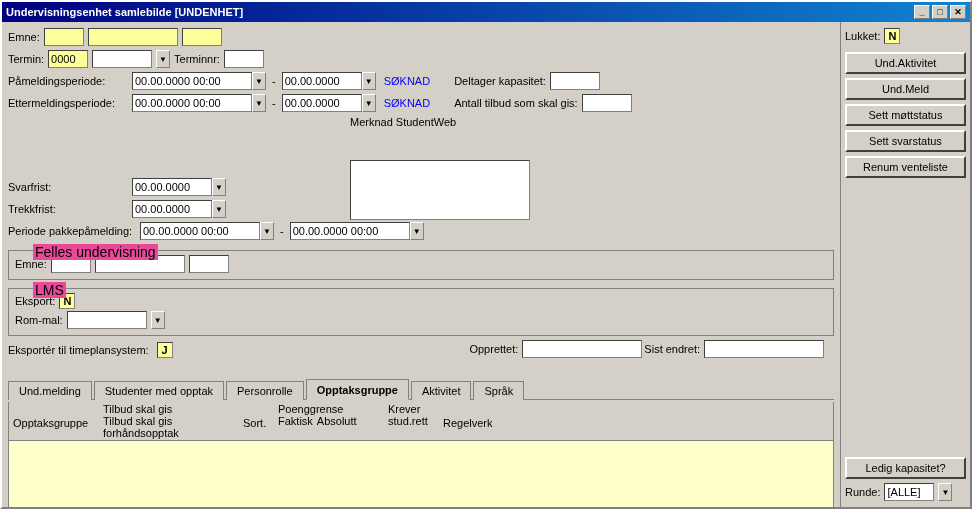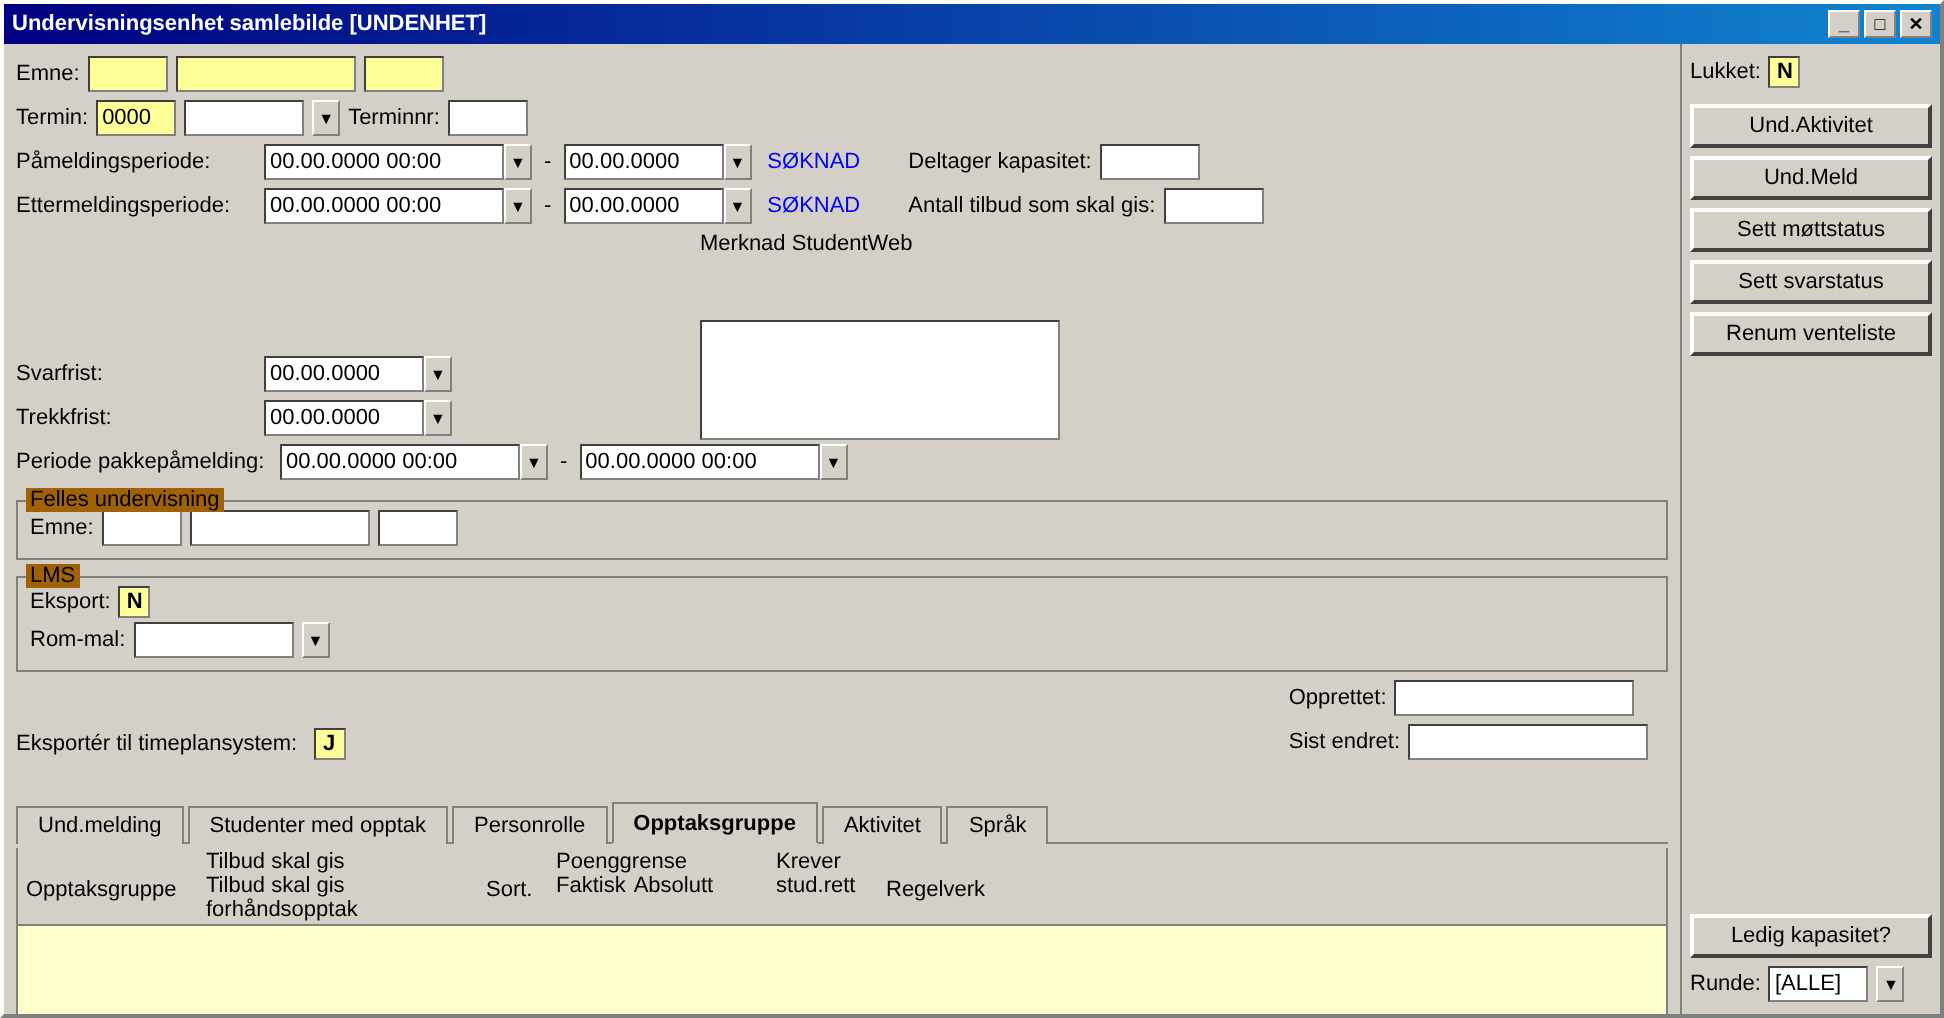--- a/index.html
+++ b/index.html
@@ -122,24 +122,24 @@
     .group-box {
       border: 1px solid #808080;
       padding: 4px 6px;
       position: relative;
       margin-top: 4px;
     }
 
     .group-box-title {
       position: absolute;
       top: -7px;
-      left: 4px;
-      background: #a16207;
+      left: 24px;
+      background: #ec4899;
       padding: 0 2px;
-      font-size: 11px;
+      font-size: 14px;
     }
 
     .tab-bar {
       display: flex;
       align-items: flex-end;
       border-bottom: 1px solid #808080;
       margin-top: 16px;
     }
 
     .tab {
@@ -364,21 +364,21 @@
         </div>
       </div>
 
       <div style="display:flex;justify-content:space-between;align-items:flex-end;margin-top:2px;">
         <div class="form-row">
           <span class="form-label">Eksportér til timeplansystem:</span>
           <div class="yellow-box" style="margin-left:4px;">
             <span>J</span>
           </div>
         </div>
-        <div style="display:flex;flex-direction:column;gap:2px;margin-right:10px;">
+        <div style="display:flex;flex-direction:row;gap:2px;margin-right:10px;align-items:center;">
           <div class="form-row">
             <span class="form-label">Opprettet:</span>
             <input class="input-field-white" style="width: 120px;" value="">
           </div>
           <div class="form-row">
             <span class="form-label">Sist endret:</span>
             <input class="input-field-white" style="width: 120px;" value="">
           </div>
         </div>
       </div>

